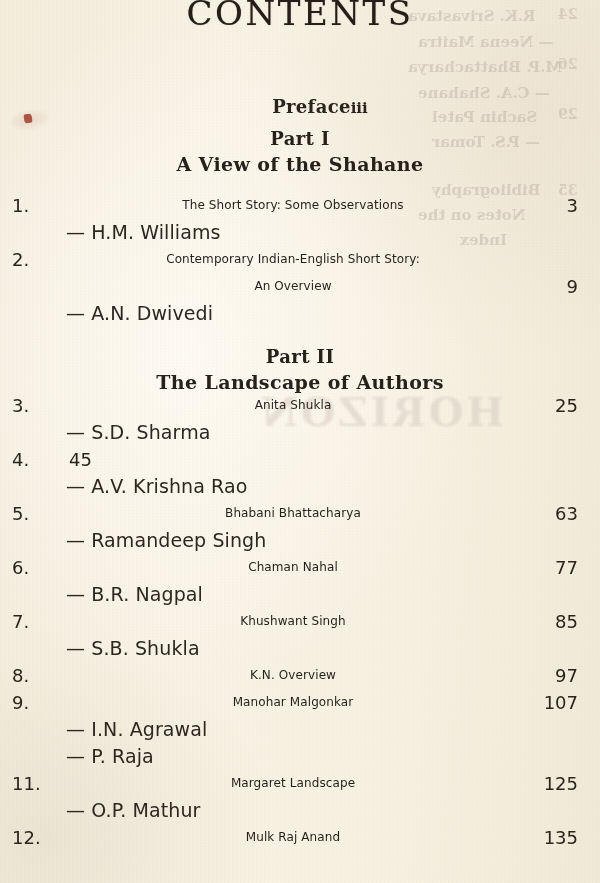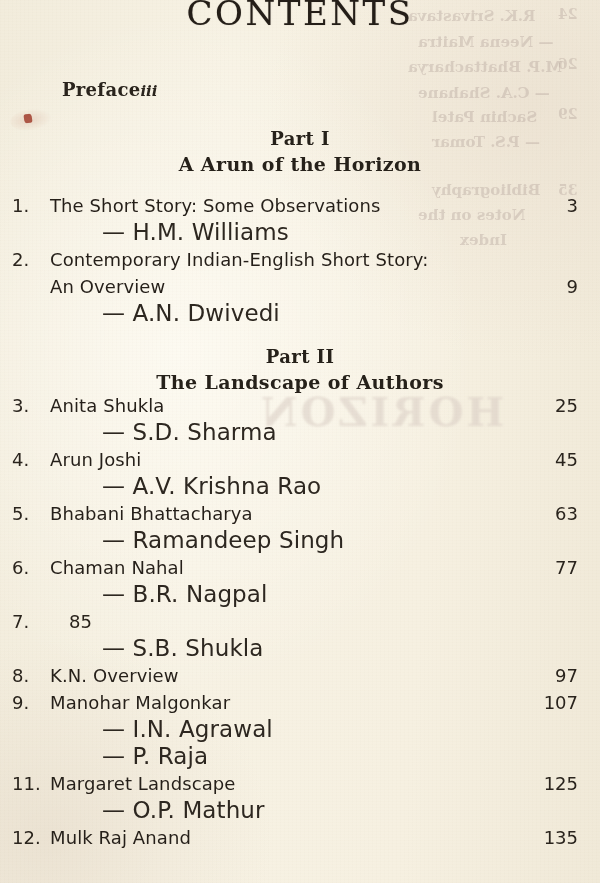--- a/index.html
+++ b/index.html
@@ -102,40 +102,39 @@
     text-align: center;
     font-family: "DejaVu Serif", serif;
     font-size: 34px;
     letter-spacing: 2.5px;
     color: #241e18;
     text-shadow: 0 0 1px rgba(40,32,24,.35);
   }
 
   .preface-row {
     position: absolute;
-    top: 79px;
+    top: 96px;
     left: 62px;
     right: 22px;
     display: flex;
-    justify-content: flex-start;
+    justify-content: center;
     align-items: baseline;
   }
   .preface-label {
     font-family: "DejaVu Serif", serif;
     font-weight: bold;
     font-size: 18px;
     letter-spacing: .3px;
     color: #2a241d;
   }
   .preface-page {
     font-family: "DejaVu Serif", serif;
     font-weight: bold;
     font-size: 15px;
     color: #2a241d;
-    font-style: italic;
   }
 
   .part-head {
     position: absolute;
     left: 0;
     width: 600px;
     text-align: center;
     font-family: "DejaVu Serif", serif;
     font-weight: bold;
     color: #26211a;
@@ -164,39 +163,40 @@
     width: 50px;
     flex: 0 0 50px;
     padding-left: 12px;
     box-sizing: border-box;
     font-size: 18px;
     line-height: 27px;
     color: #2a241d;
   }
   .entry-title {
     flex: 1 1 auto;
-    font-size: 18px;
+    font-size: 12px;
     line-height: 27px;
     color: #251f19;
     letter-spacing: .1px;
+    text-align: center;
   }
   .entry-title .line2 { display: block; }
   .entry-page {
     flex: 0 0 64px;
     text-align: right;
     padding-right: 22px;
     box-sizing: border-box;
     font-size: 18px;
     line-height: 27px;
     color: #2a241d;
   }
   .entry-page.push { align-self: flex-end; }
   .entry-author {
-    padding-left: 102px;
-    font-size: 23px;
+    padding-left: 66px;
+    font-size: 19px;
     line-height: 27px;
     color: #2d2720;
     letter-spacing: .1px;
   }
 </style>
 </head>
 <body>
 
 <div class="page">
 
@@ -227,21 +227,21 @@
 
     <div class="smudge" style="left:24px;top:114px;"></div>
 
     <div class="preface-row">
       <span class="preface-label">Preface</span>
       <span class="preface-page">iii</span>
     </div>
 
     <div class="part-head" style="top:126px;">
       <span class="part-label">Part I</span>
-      <span class="part-sub">A Arun of the Horizon</span>
+      <span class="part-sub">A View of the Shahane</span>
     </div>
 
     <div class="toc" style="top:192px;">
 
       <div class="entry">
         <div class="entry-main">
           <span class="entry-num">1.</span>
           <span class="entry-title">The Short Story: Some Observations</span>
           <span class="entry-page">3</span>
         </div>
@@ -271,21 +271,20 @@
         <div class="entry-main">
           <span class="entry-num">3.</span>
           <span class="entry-title">Anita Shukla</span>
           <span class="entry-page">25</span>
         </div>
         <div class="entry-author">— S.D. Sharma</div>
       </div>
       <div class="entry">
         <div class="entry-main">
           <span class="entry-num">4.</span>
-          <span class="entry-title">Arun Joshi</span>
           <span class="entry-page">45</span>
         </div>
         <div class="entry-author">— A.V. Krishna Rao</div>
       </div>
       <div class="entry">
         <div class="entry-main">
           <span class="entry-num">5.</span>
           <span class="entry-title">Bhabani Bhattacharya</span>
           <span class="entry-page">63</span>
         </div>
@@ -295,20 +294,21 @@
         <div class="entry-main">
           <span class="entry-num">6.</span>
           <span class="entry-title">Chaman Nahal</span>
           <span class="entry-page">77</span>
         </div>
         <div class="entry-author">— B.R. Nagpal</div>
       </div>
       <div class="entry">
         <div class="entry-main">
           <span class="entry-num">7.</span>
+          <span class="entry-title">Khushwant Singh</span>
           <span class="entry-page">85</span>
         </div>
         <div class="entry-author">— S.B. Shukla</div>
       </div>
       <div class="entry">
         <div class="entry-main">
           <span class="entry-num">8.</span>
           <span class="entry-title">K.N. Overview</span>
           <span class="entry-page">97</span>
         </div>

